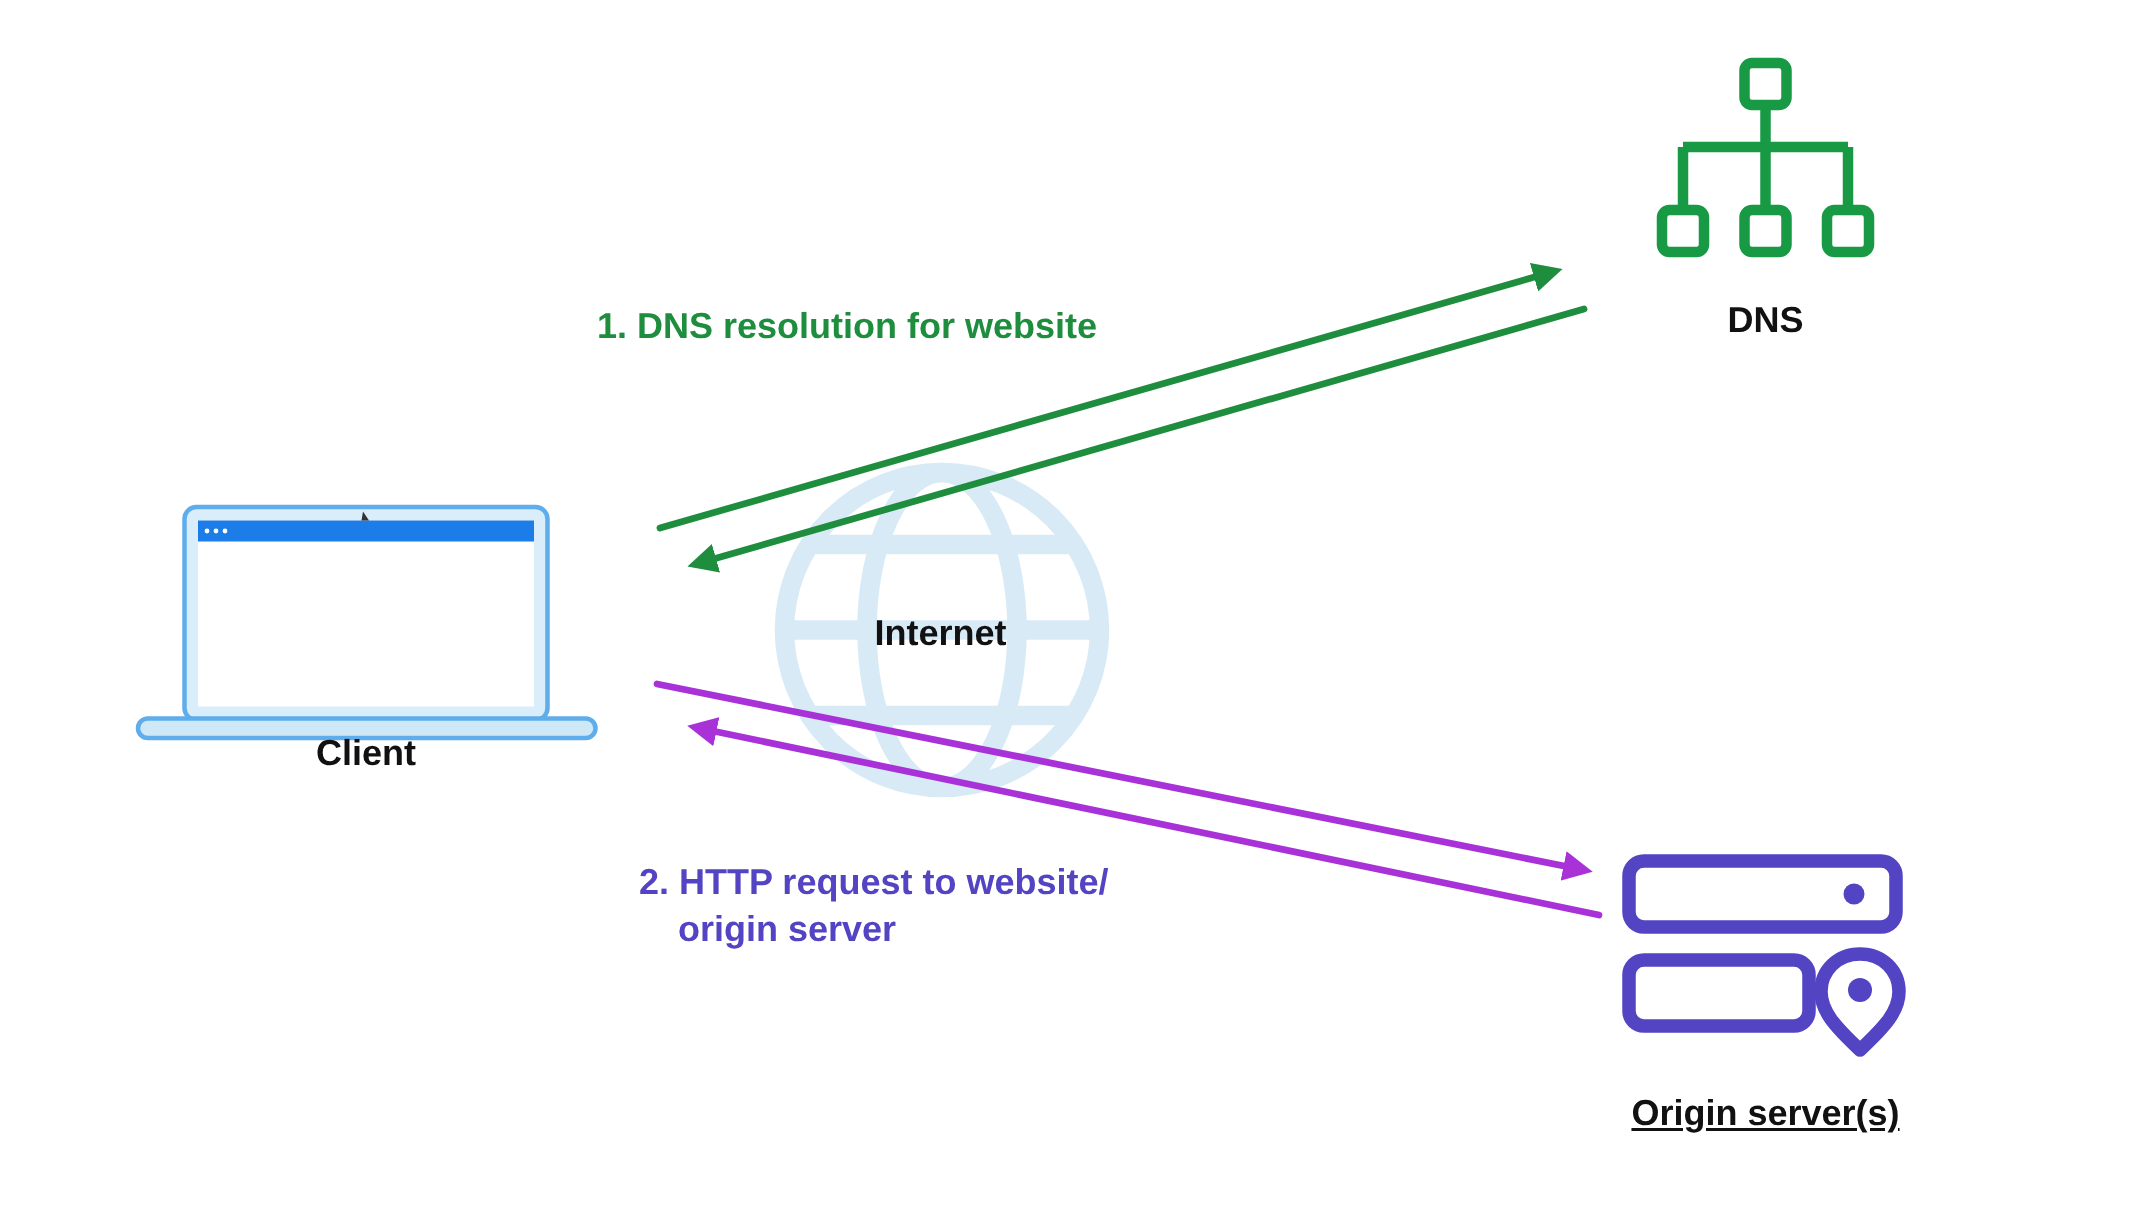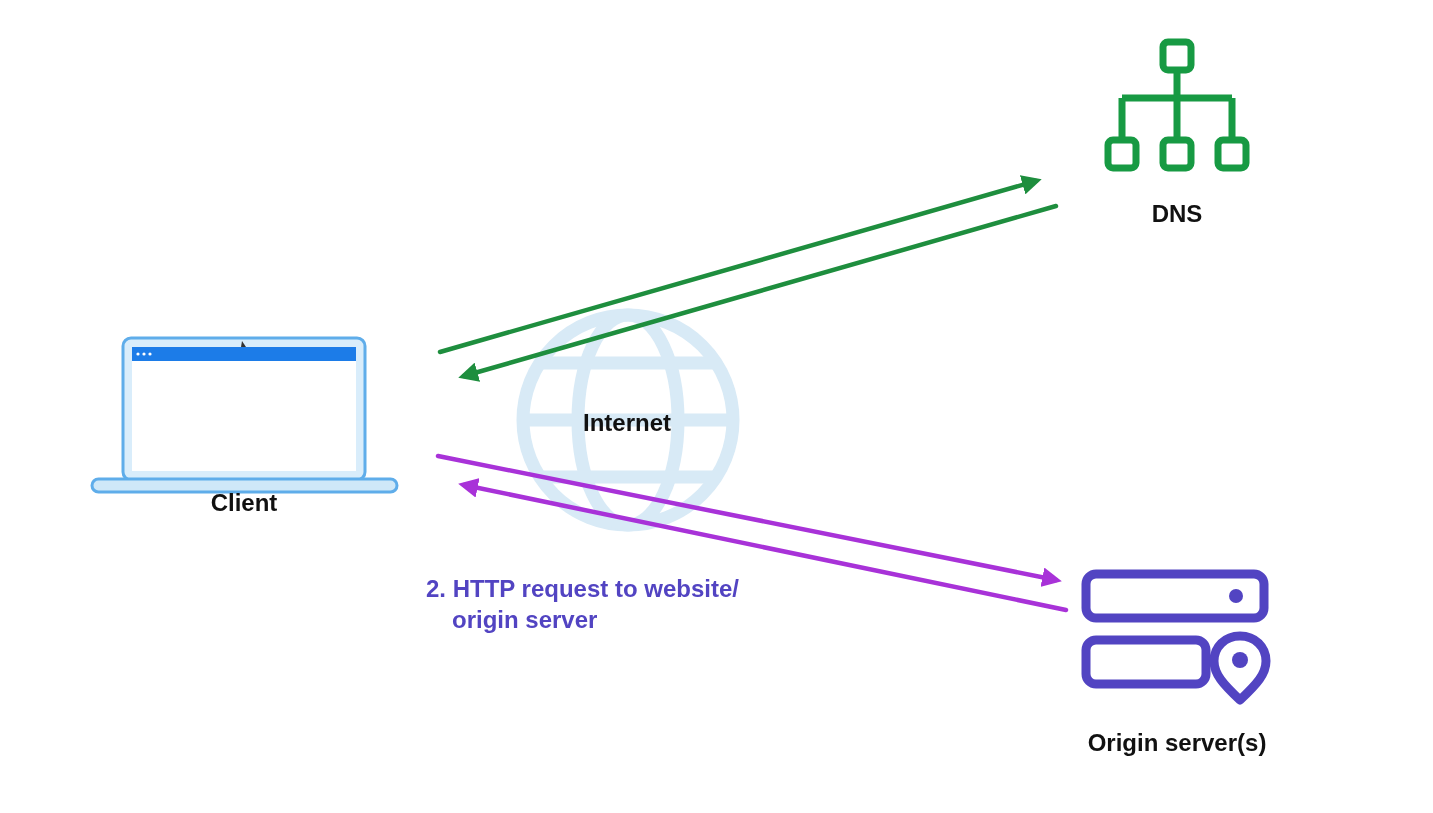--- a/index.html
+++ b/index.html
@@ -101,21 +101,22 @@
       <circle cx="1236" cy="596" r="7" style="fill:var(--indigo)" stroke="none"></circle>
       <rect x="1086" y="640" width="120" height="44" rx="10"></rect>
       <path d="M1240 636 C1225 636 1214 647 1214 661 C1214 674 1223 684 1240 700 C1257 684 1266 674 1266 661 C1266 647 1255 636 1240 636 Z" fill="#ffffff"></path>
       <circle cx="1240" cy="660" r="8" style="fill:var(--indigo)" stroke="none"></circle>
     </g>
   </svg>
 
   <div class="label node-label" style="left:244px; top:503px;">Client</div>
   <div class="label node-label" style="left:1177px; top:214px;">DNS</div>
   <div class="label node-label" style="left:627px; top:423px;">Internet</div>
-  <div class="label node-label" style="left:1177px; top:743px;">Origin server(s)</div>
+  <div class="label node-label" style="left:1177px; top:743px;text-decoration:underline;">Origin server(s)</div>
 
+  <div class="label flow-label single green-label" style="left:398px; top:218px;">1. DNS resolution for website</div>
 
   <div class="label flow-label multi purple-label" style="left:410px; top:573px;">
     <div class="line1">2. HTTP request to website/</div>
     <div class="line2">origin server</div>
   </div>
 
 </div>
 
 </body></html>

